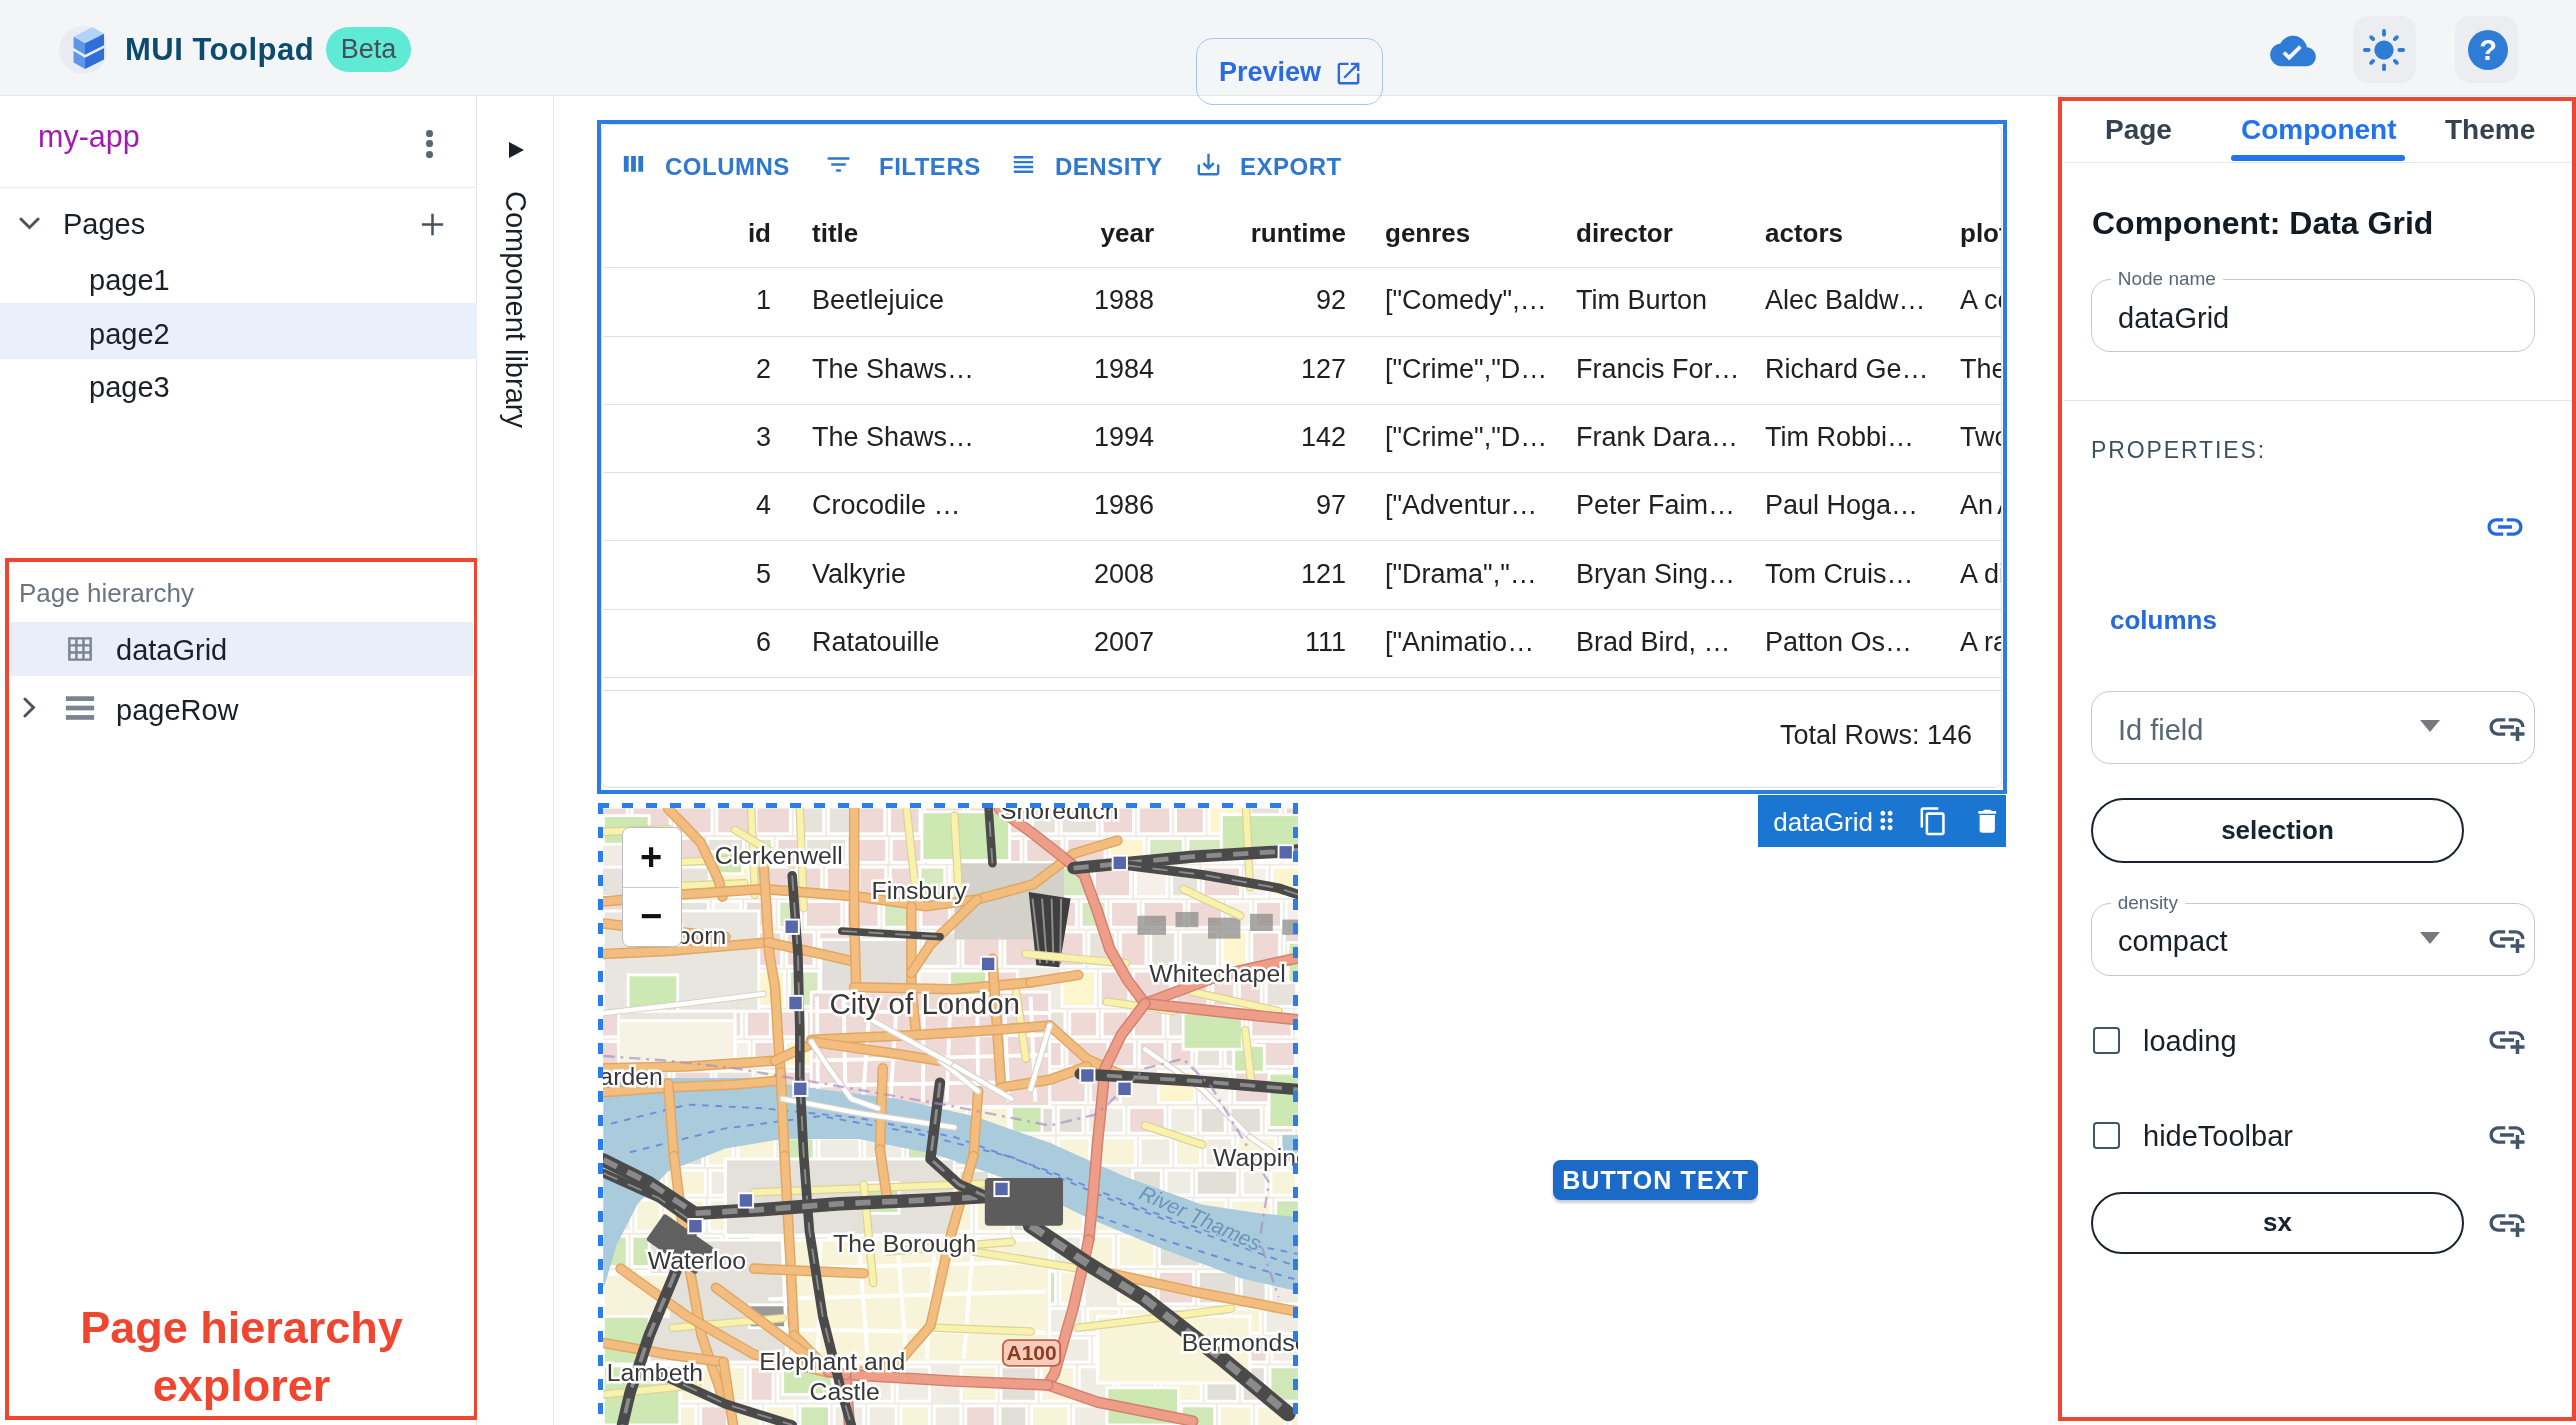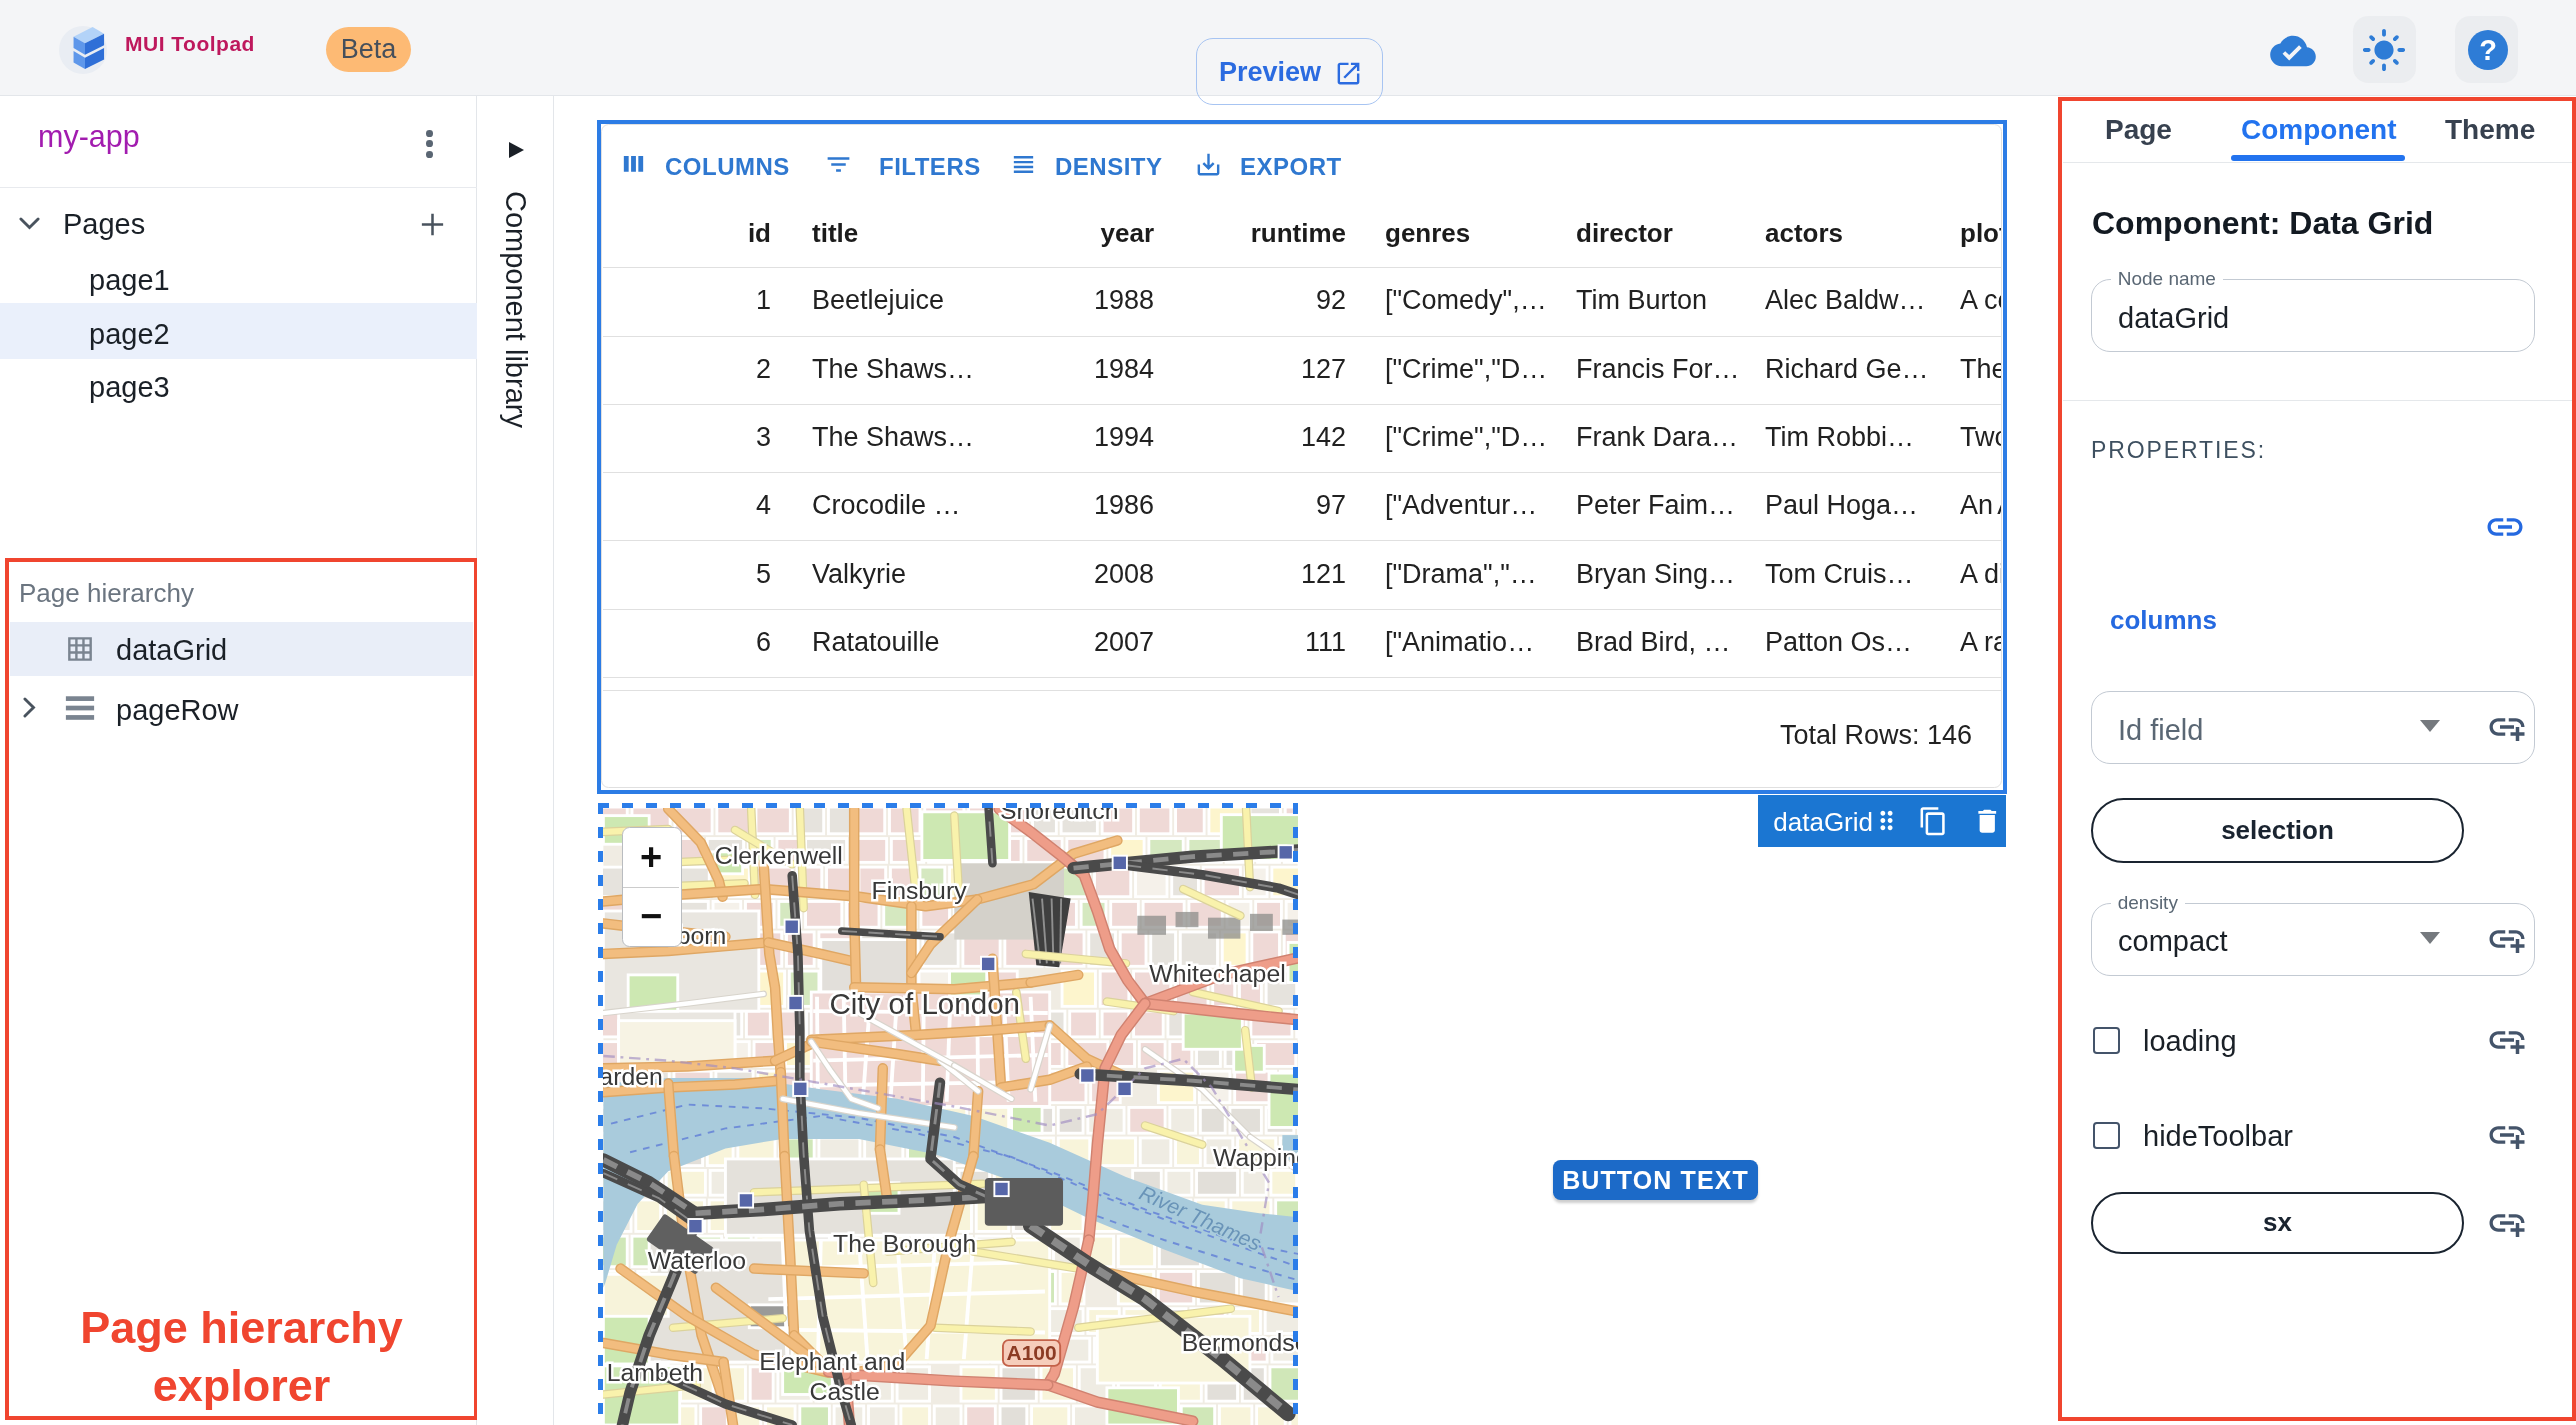--- a/index.html
+++ b/index.html
@@ -5,23 +5,23 @@
 * { margin:0; padding:0; box-sizing:border-box; }
 html,body { width:2576px; height:1425px; overflow:hidden; background:#fff;
   font-family:"Liberation Sans", sans-serif; }
 .abs { position:absolute; }
 #page { position:relative; width:2576px; height:1425px; }
 
 
 #header { position:absolute; left:0; top:0; width:2576px; height:96px;
   background:#f4f5f7; border-bottom:1.9px solid #e3e6ea; }
 #logoCircle { position:absolute; left:59px; top:26px; width:48px; height:48px; border-radius:50%; background:#e9edf3; }
-#brand { position:absolute; left:125px; top:32px; font-size:21px; font-weight:700; color:#be185d; letter-spacing:0.5px;}
+#brand { position:absolute; left:125px; top:32px; font-size:31px; font-weight:700; color:#0c4a6e; letter-spacing:0.5px;}
 #betaChip { position:absolute; left:326px; top:27px; width:85px; height:45px; border-radius:23px;
-  background:#fdba74; color:#454f5b; font-size:27px; text-align:center; line-height:45px; }
+  background:#5eead4; color:#454f5b; font-size:27px; text-align:center; line-height:45px; }
 #previewBtn { position:absolute; left:1196px; top:14.3px; width:187px; height:67px; border:1.9px solid #a7c4f2;
   border-radius:17px; color:#2b6be0; font-size:27px; font-weight:700;margin-top:24px; }
 #previewBtn span { position:absolute; left:22px; top:18px; }
 #previewBtn svg { position:absolute; left:137px; top:20px; }
 
 
 #sidebar { position:absolute; left:0; top:96px; width:477px; height:1329px; background:#fff;
   border-right:1px solid #e3e6ea; }
 #myapp { position:absolute; left:38px; top:119px; font-size:30.5px; color:#a21caf; }
 #sideDivider { position:absolute; left:0; top:187px; width:477px; height:1px; background:#e8eaee; }

